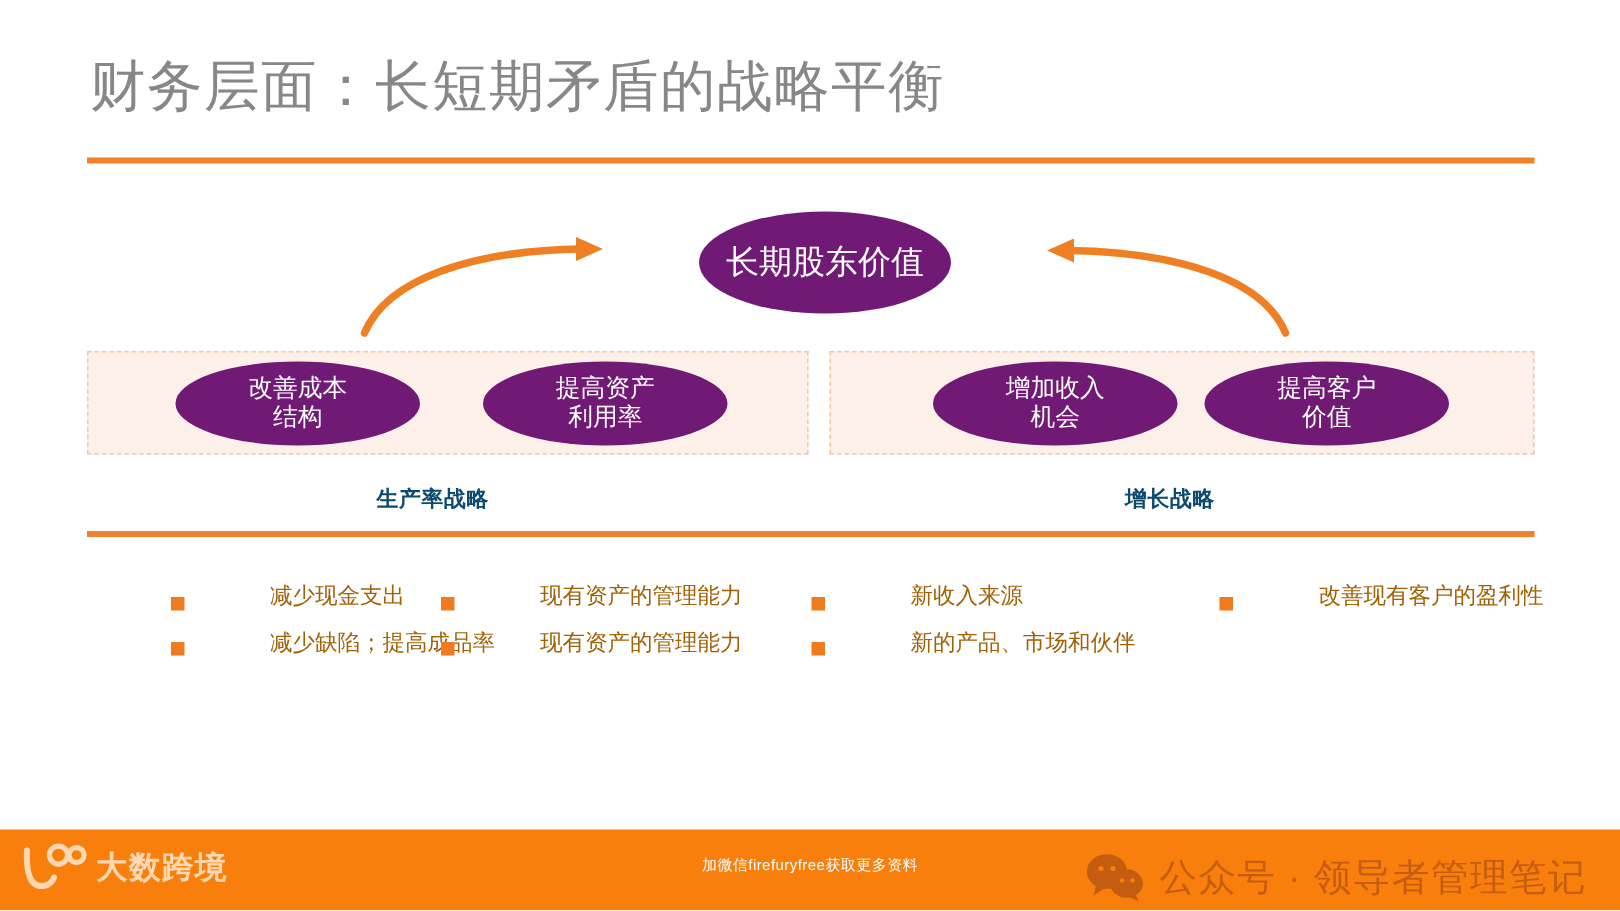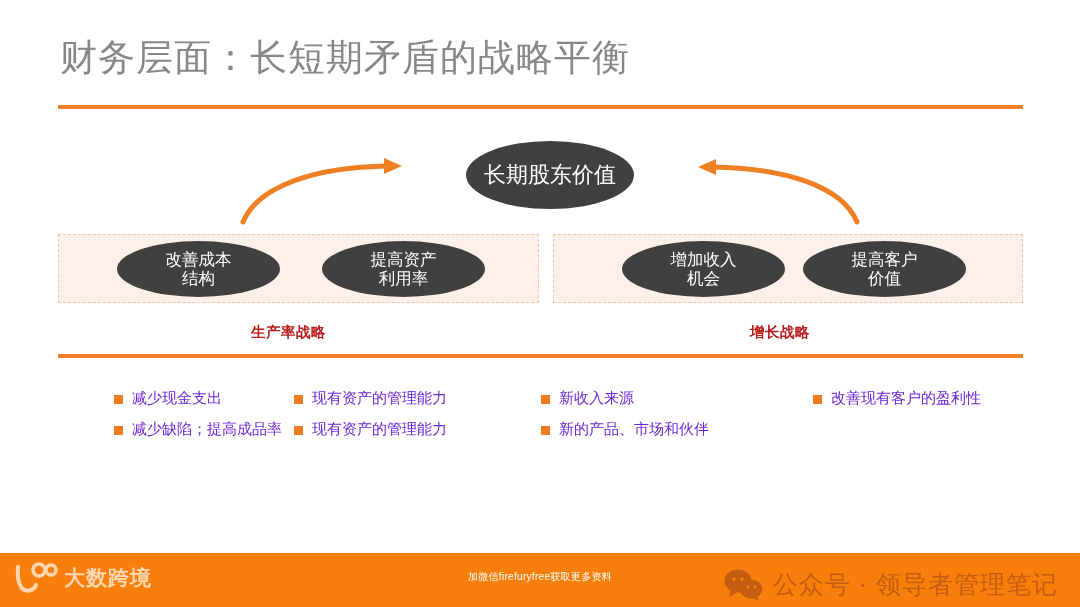--- a/index.html
+++ b/index.html
@@ -51,21 +51,21 @@
     left: 58px;
     top: 354px;
     width: 965px;
     height: 4px;
     background: #f0812a;
   }
 
   
   .ellipse {
     position: absolute;
-    background: #404040;
+    background: #701a75;
     border-radius: 50%;
     display: flex;
     align-items: center;
     justify-content: center;
     text-align: center;
     color: #ffffff;
     line-height: 1.18;
     font-weight: 400;
   }
 
@@ -109,21 +109,21 @@
   .ellipse-cost     { left: 117px; }
   .ellipse-asset    { left: 322px; }
   .ellipse-revenue  { left: 622px; }
   .ellipse-customer { left: 803px; }
 
   .strategy-label {
     position: absolute;
     top: 323px;
     font-size: 14.5px;
     font-weight: bold;
-    color: #b91c1c;
+    color: #0c4a6e;
     letter-spacing: 0.5px;
     white-space: nowrap;
   }
   .label-productivity { left: 251px; }
   .label-growth       { left: 750px; }
 
   
   .bullets {
     position: absolute;
     left: 58px;
@@ -137,25 +137,26 @@
     flex-direction: column;
     gap: 14px;
   }
   .col-1 { width: 228px; padding-left: 56px; }
   .col-2 { width: 237px; padding-left: 8px; }
   .col-3 { width: 234px; padding-left: 18px; }
   .col-4 { width: 266px; padding-left: 56px; }
 
   .bullet-item {
     display: flex;
-    align-items: center;
+    align-items: flex-end;
     font-size: 15px;
-    color: #6d28d9;
+    color: #a16207;
     white-space: nowrap;
     line-height: 1.1;
+    gap: 48px;
   }
 
   .bullet-sq {
     width: 9px;
     height: 9px;
     background: #f07b1e;
     margin-right: 9px;
     margin-top: 3px;
     flex: 0 0 auto;
   }

